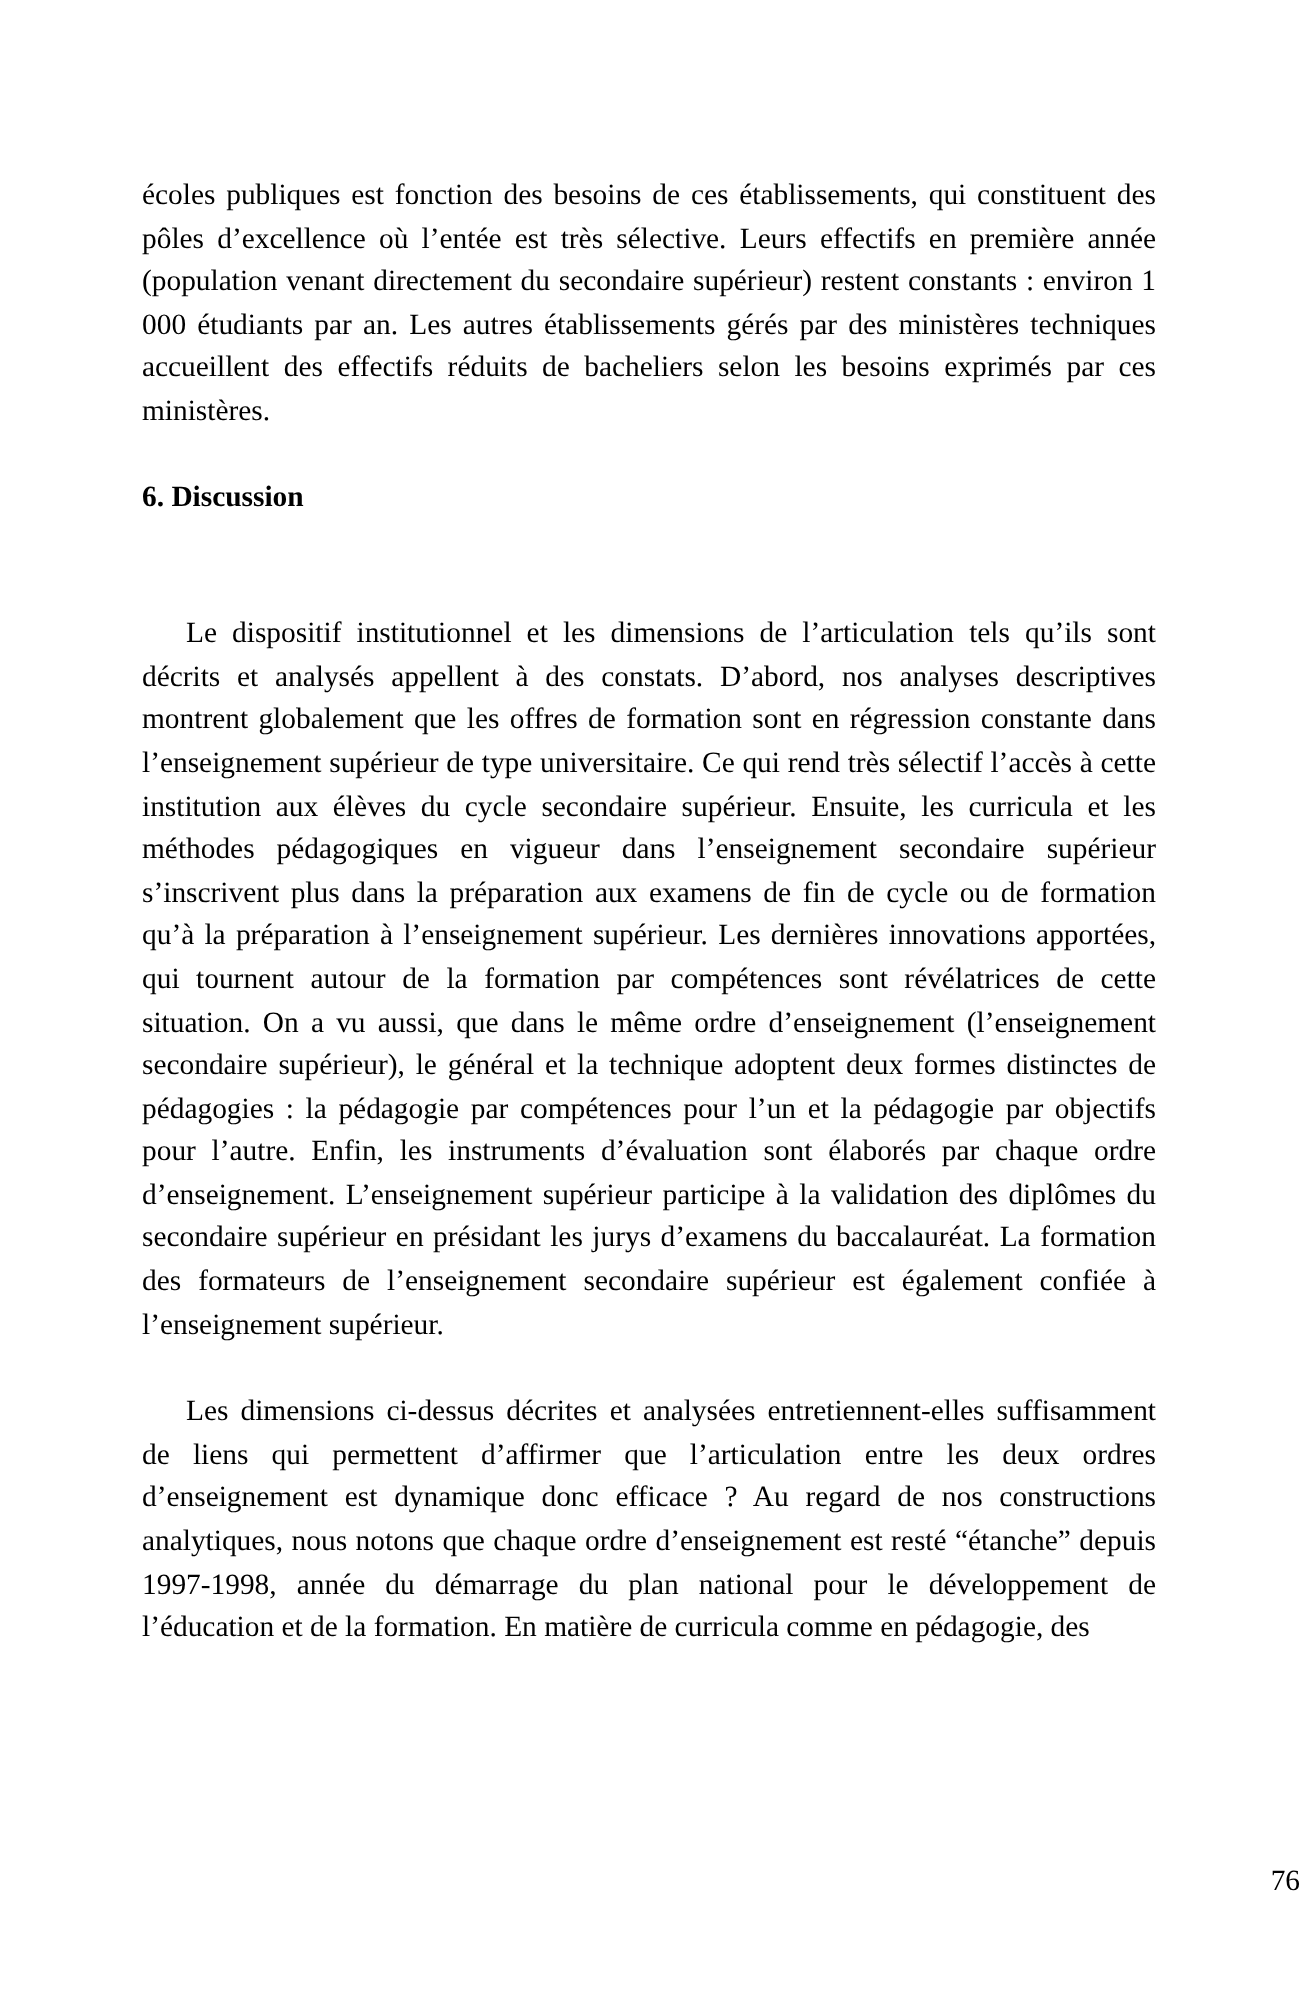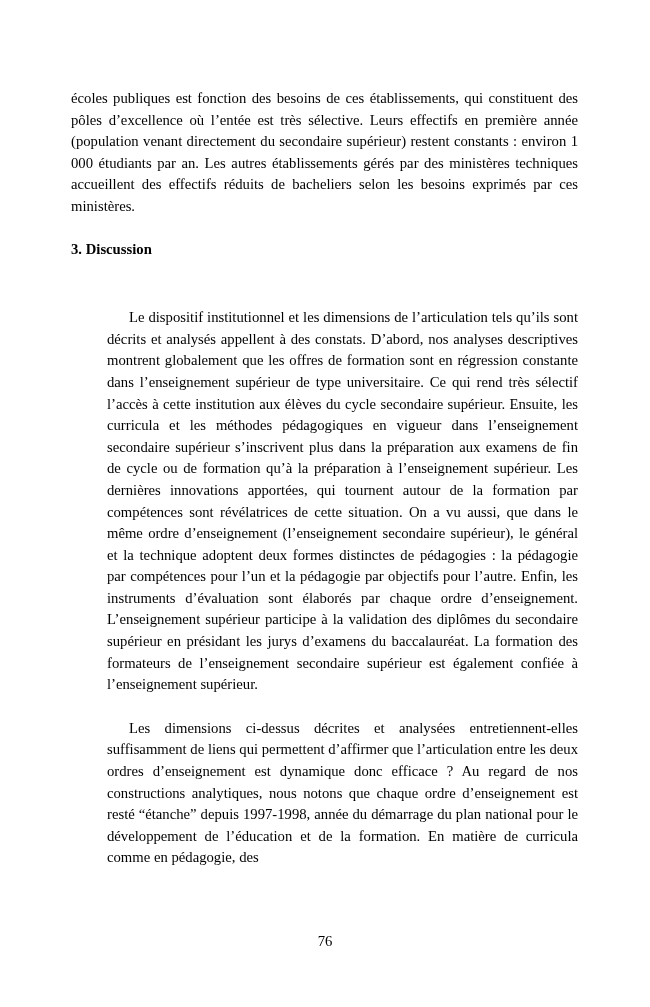--- a/index.html
+++ b/index.html
@@ -28,55 +28,54 @@
     margin: 0;
     font-size: 14.7px;
     line-height: 21.6px;
     text-align: justify;
     text-justify: inter-word;
     hyphens: none;
     text-indent: 0;
   }
   p.indented {
     text-indent: 22px;
-    margin-left: 36px;
   }
   h2.heading, h3.subheading {
     margin: 0;
     font-size: 14.7px;
     line-height: 21.6px;
     font-weight: bold;
     text-align: left;
   }
   .gap-before-heading { height: 21px; }
   .gap-before-sub     { height: 21px; }
   .gap-after-sub      { height: 26px; }
   .gap-between-pars   { height: 22px; }
   .page-number {
     position: absolute;
     left: 0;
     right: 0;
     top: 932px;
-    text-align: center;
+    text-align: right;
     font-size: 14.7px;
     line-height: 18px;
   }
 </style>
 </head>
 <body>
 
 <div class="page">
 
   <div class="text-block">
 
     <p class="body-par">écoles publiques est fonction des besoins de ces établissements, qui constituent des pôles d’excellence où l’entée est très sélective. Leurs effectifs en première année (population venant directement du secondaire supérieur) restent constants : environ 1 000 étudiants par an. Les autres établissements gérés par des ministères techniques accueillent des effectifs réduits de bacheliers selon les besoins exprimés par ces ministères.</p>
 
     <div class="gap-before-heading"></div>
 
-    <h2 class="heading">3. Discussion</h2>
+    <h2 class="heading">6. Discussion</h2>
 
     <div class="gap-before-sub"></div>
 
 
     <div class="gap-after-sub"></div>
 
     <p class="body-par indented">Le dispositif institutionnel et les dimensions de l’articulation tels qu’ils sont décrits et analysés appellent à des constats. D’abord, nos analyses descriptives montrent globalement que les offres de formation sont en régression constante dans l’enseignement supérieur de type universitaire. Ce qui rend très sélectif l’accès à cette institution aux élèves du cycle secondaire supérieur. Ensuite, les curricula et les méthodes pédagogiques en vigueur dans l’enseignement secondaire supérieur s’inscrivent plus dans la préparation aux examens de fin de cycle ou de formation qu’à la préparation à l’enseignement supérieur. Les dernières innovations apportées, qui tournent autour de la formation par compétences sont révélatrices de cette situation. On a vu aussi, que dans le même ordre d’enseignement (l’enseignement secondaire supérieur), le général et la technique adoptent deux formes distinctes de pédagogies : la pédagogie par compétences pour l’un et la pédagogie par objectifs pour l’autre. Enfin, les instruments d’évaluation sont élaborés par chaque ordre d’enseignement. L’enseignement supérieur participe à la validation des diplômes du secondaire supérieur en présidant les jurys d’examens du baccalauréat. La formation des formateurs de l’enseignement secondaire supérieur est également confiée à l’enseignement supérieur.</p>
 
     <div class="gap-between-pars"></div>
 

